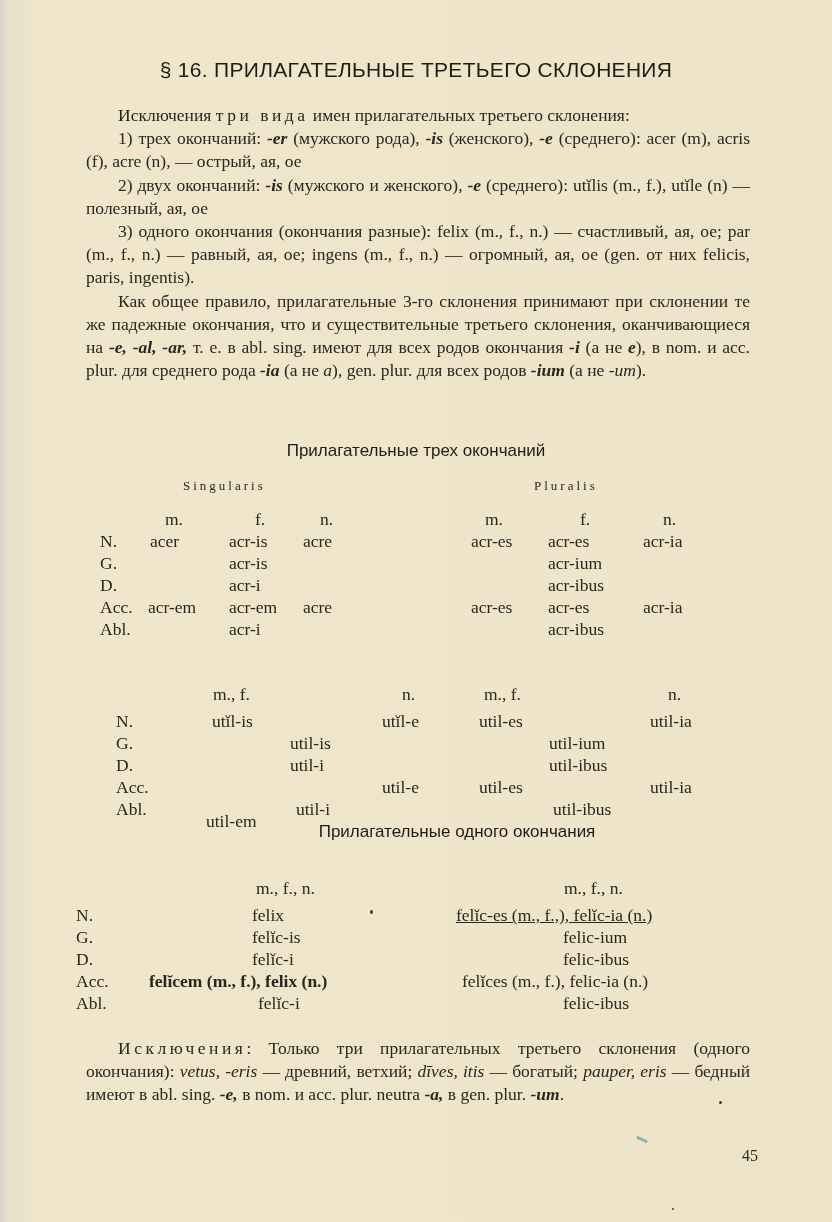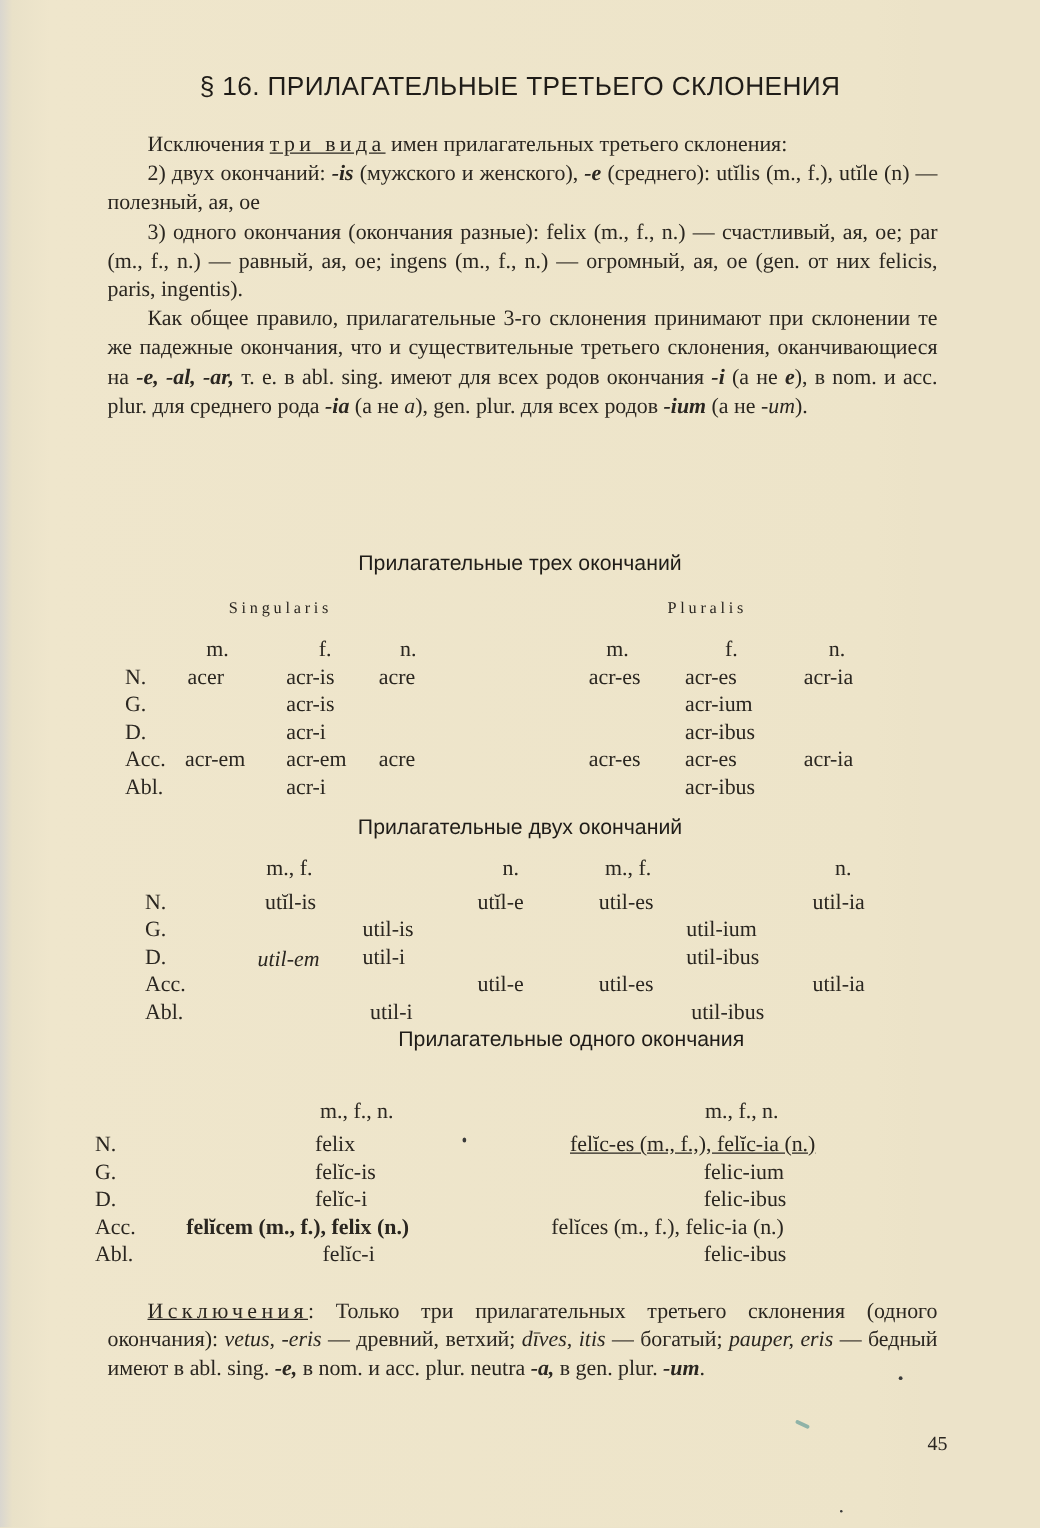--- a/index.html
+++ b/index.html
@@ -15,21 +15,21 @@
     background: linear-gradient(90deg, #d9d6cf 0px, #e9e1c8 10px, #efe6cc 40px, #ede4c9 700px, #e8dfc4 832px);
   }
   .abs { position: absolute; white-space: nowrap; }
   .title {
     left: 0; width: 832px; top: 58px; text-align: center;
     font-family: "Liberation Sans", "DejaVu Sans", sans-serif;
     font-size: 21px; letter-spacing: 0.3px; font-weight: 500; color: #1f1c18;
   }
   .para { left: 86px; width: 664px; font-size: 17.5px; line-height: 23.2px; white-space: normal; text-align: justify; }
   .para p { margin: 0; text-indent: 32px; }
-  .sp { letter-spacing: 3.5px; text-decoration: underline; }
+  .sp { letter-spacing: 3.5px; }
   .i { font-style: italic; }
   .bi { font-style: italic; font-weight: bold; }
   .subhead {
     left: 0; width: 832px; text-align: center;
     font-family: "Liberation Sans", "DejaVu Sans", sans-serif;
     font-size: 17px; font-weight: 500; color: #1f1c18;
   }
   .cell { position: absolute; white-space: nowrap; font-size: 17.5px; line-height: 22px; }
   .num-hdr { letter-spacing: 3px; font-size: 13px; }
   .pagenum { left: 742px; top: 1147px; font-size: 16px; }
@@ -37,20 +37,21 @@
 </style>
 </head>
 <body>
 
 <div class="page">
 
   <div class="abs title">§ 16. ПРИЛАГАТЕЛЬНЫЕ ТРЕТЬЕГО СКЛОНЕНИЯ</div>
 
   <div class="abs para" style="top:104px;">
     <p><span>Исключения </span><span class="sp">три вида</span><span> имен прилагательных третьего склонения:</span></p>
+    <p><span>1) трех окончаний: </span><span class="bi">-er</span><span> (мужского рода), </span><span class="bi">-is</span><span> (женского), </span><span class="bi">-e</span><span> (среднего): acer (m), acris (f), acre (n), — острый, ая, ое</span></p>
     <p><span>2) двух окончаний: </span><span class="bi">-is</span><span> (мужского и женского), </span><span class="bi">-e</span><span> (среднего): utĭlis (m., f.), utĭle (n) — полезный, ая, ое</span></p>
     <p>3) одного окончания (окончания разные): felix (m., f., n.) — счастливый, ая, ое; par (m., f., n.) — равный, ая, ое; ingens (m., f., n.) — огромный, ая, ое (gen. от них felicis, paris, ingentis).</p>
     <p><span>Как общее правило, прилагательные 3-го склонения принимают при склонении те же падежные окончания, что и существительные третьего склонения, оканчивающиеся на </span><span class="bi">-e, -al, -ar,</span><span> т. е. в abl. sing. имеют для всех родов окончания </span><span class="bi">-i</span><span> (а не </span><span class="bi">e</span><span>), в nom. и acc. plur. для среднего рода </span><span class="bi">-ia</span><span> (а не </span><span class="i">a</span><span>), gen. plur. для всех родов </span><span class="bi">-ium</span><span> (а не </span><span class="i">-um</span><span>).</span></p>
   </div>
 
   <div class="abs subhead" style="top:441px;">Прилагательные трех окончаний</div>
   <div>
     <span class="cell num-hdr" style="left:183px;top:475px;">Singularis</span>
     <span class="cell num-hdr" style="left:534px;top:475px;">Pluralis</span>
     <span class="cell" style="left:165px;top:508px;">m.</span>
@@ -82,21 +83,20 @@
     <span class="cell" style="left:303px;top:596px;">acre</span>
     <span class="cell" style="left:471px;top:596px;">acr-es</span>
     <span class="cell" style="left:548px;top:596px;">acr-es</span>
     <span class="cell" style="left:643px;top:596px;">acr-ia</span>
 
     <span class="cell" style="left:100px;top:618px;">Abl.</span>
     <span class="cell" style="left:229px;top:618px;">acr-i</span>
     <span class="cell" style="left:548px;top:618px;">acr-ibus</span>
   </div>
 
-  <div class="abs subhead" style="top:652px;">Прилагательные двух окончаний</div>
   <div>
     <span class="cell" style="left:213px;top:683px;">m., f.</span>
     <span class="cell" style="left:402px;top:683px;">n.</span>
     <span class="cell" style="left:484px;top:683px;">m., f.</span>
     <span class="cell" style="left:668px;top:683px;">n.</span>
 
     <span class="cell" style="left:116px;top:710px;">N.</span>
     <span class="cell" style="left:212px;top:710px;">utĭl-is</span>
     <span class="cell" style="left:382px;top:710px;">utĭl-e</span>
     <span class="cell" style="left:479px;top:710px;">util-es</span>
@@ -104,21 +104,21 @@
 
     <span class="cell" style="left:116px;top:732px;">G.</span>
     <span class="cell" style="left:290px;top:732px;">util-is</span>
     <span class="cell" style="left:549px;top:732px;">util-ium</span>
 
     <span class="cell" style="left:116px;top:754px;">D.</span>
     <span class="cell" style="left:290px;top:754px;">util-i</span>
     <span class="cell" style="left:549px;top:754px;">util-ibus</span>
 
     <span class="cell" style="left:116px;top:776px;">Acc.</span>
-    <span class="cell" style="left:206px;top:756px;font-style:italic;">util-em</span>
+    <span class="cell" style="left:206px;top:810px;">util-em</span>
     <span class="cell" style="left:382px;top:776px;">util-e</span>
     <span class="cell" style="left:479px;top:776px;">util-es</span>
     <span class="cell" style="left:650px;top:776px;">util-ia</span>
 
     <span class="cell" style="left:116px;top:798px;">Abl.</span>
     <span class="cell" style="left:296px;top:798px;">util-i</span>
     <span class="cell" style="left:553px;top:798px;">util-ibus</span>
   </div>
 
   <div class="abs subhead" style="top:822px;margin-left:41px;">Прилагательные одного окончания</div>
@@ -133,21 +133,21 @@
     <span class="cell" style="left:76px;top:926px;">G.</span>
     <span class="cell" style="left:252px;top:926px;">felĭc-is</span>
     <span class="cell" style="left:563px;top:926px;">felic-ium</span>
 
     <span class="cell" style="left:76px;top:948px;">D.</span>
     <span class="cell" style="left:252px;top:948px;">felĭc-i</span>
     <span class="cell" style="left:563px;top:948px;">felic-ibus</span>
 
     <span class="cell" style="left:76px;top:970px;">Acc.</span>
     <span class="cell" style="left:149px;top:970px;font-weight:bold;">felĭcem (m., f.), felix (n.)</span>
-    <span class="cell" style="left:441px;top:970px;">felĭces (m., f.), felic-ia (n.)</span>
+    <span class="cell" style="left:462px;top:970px;">felĭces (m., f.), felic-ia (n.)</span>
 
     <span class="cell" style="left:76px;top:992px;">Abl.</span>
     <span class="cell" style="left:258px;top:992px;">felĭc-i</span>
     <span class="cell" style="left:563px;top:992px;">felic-ibus</span>
   </div>
 
   <div class="abs para" style="top:1037px;">
     <p><span class="sp">Исключения</span><span>: Только три прилагательных третьего склонения (одного окончания): </span><span class="i">vetus, -eris</span><span> — древний, ветхий; </span><span class="i">dīves, itis</span><span> — богатый; </span><span class="i">pauper, eris</span><span> — бедный имеют в abl. sing. </span><span class="bi">-e,</span><span> в nom. и acc. plur. neutra </span><span class="bi">-a,</span><span> в gen. plur. </span><span class="bi">-um</span><span>.</span></p>
   </div>
 

